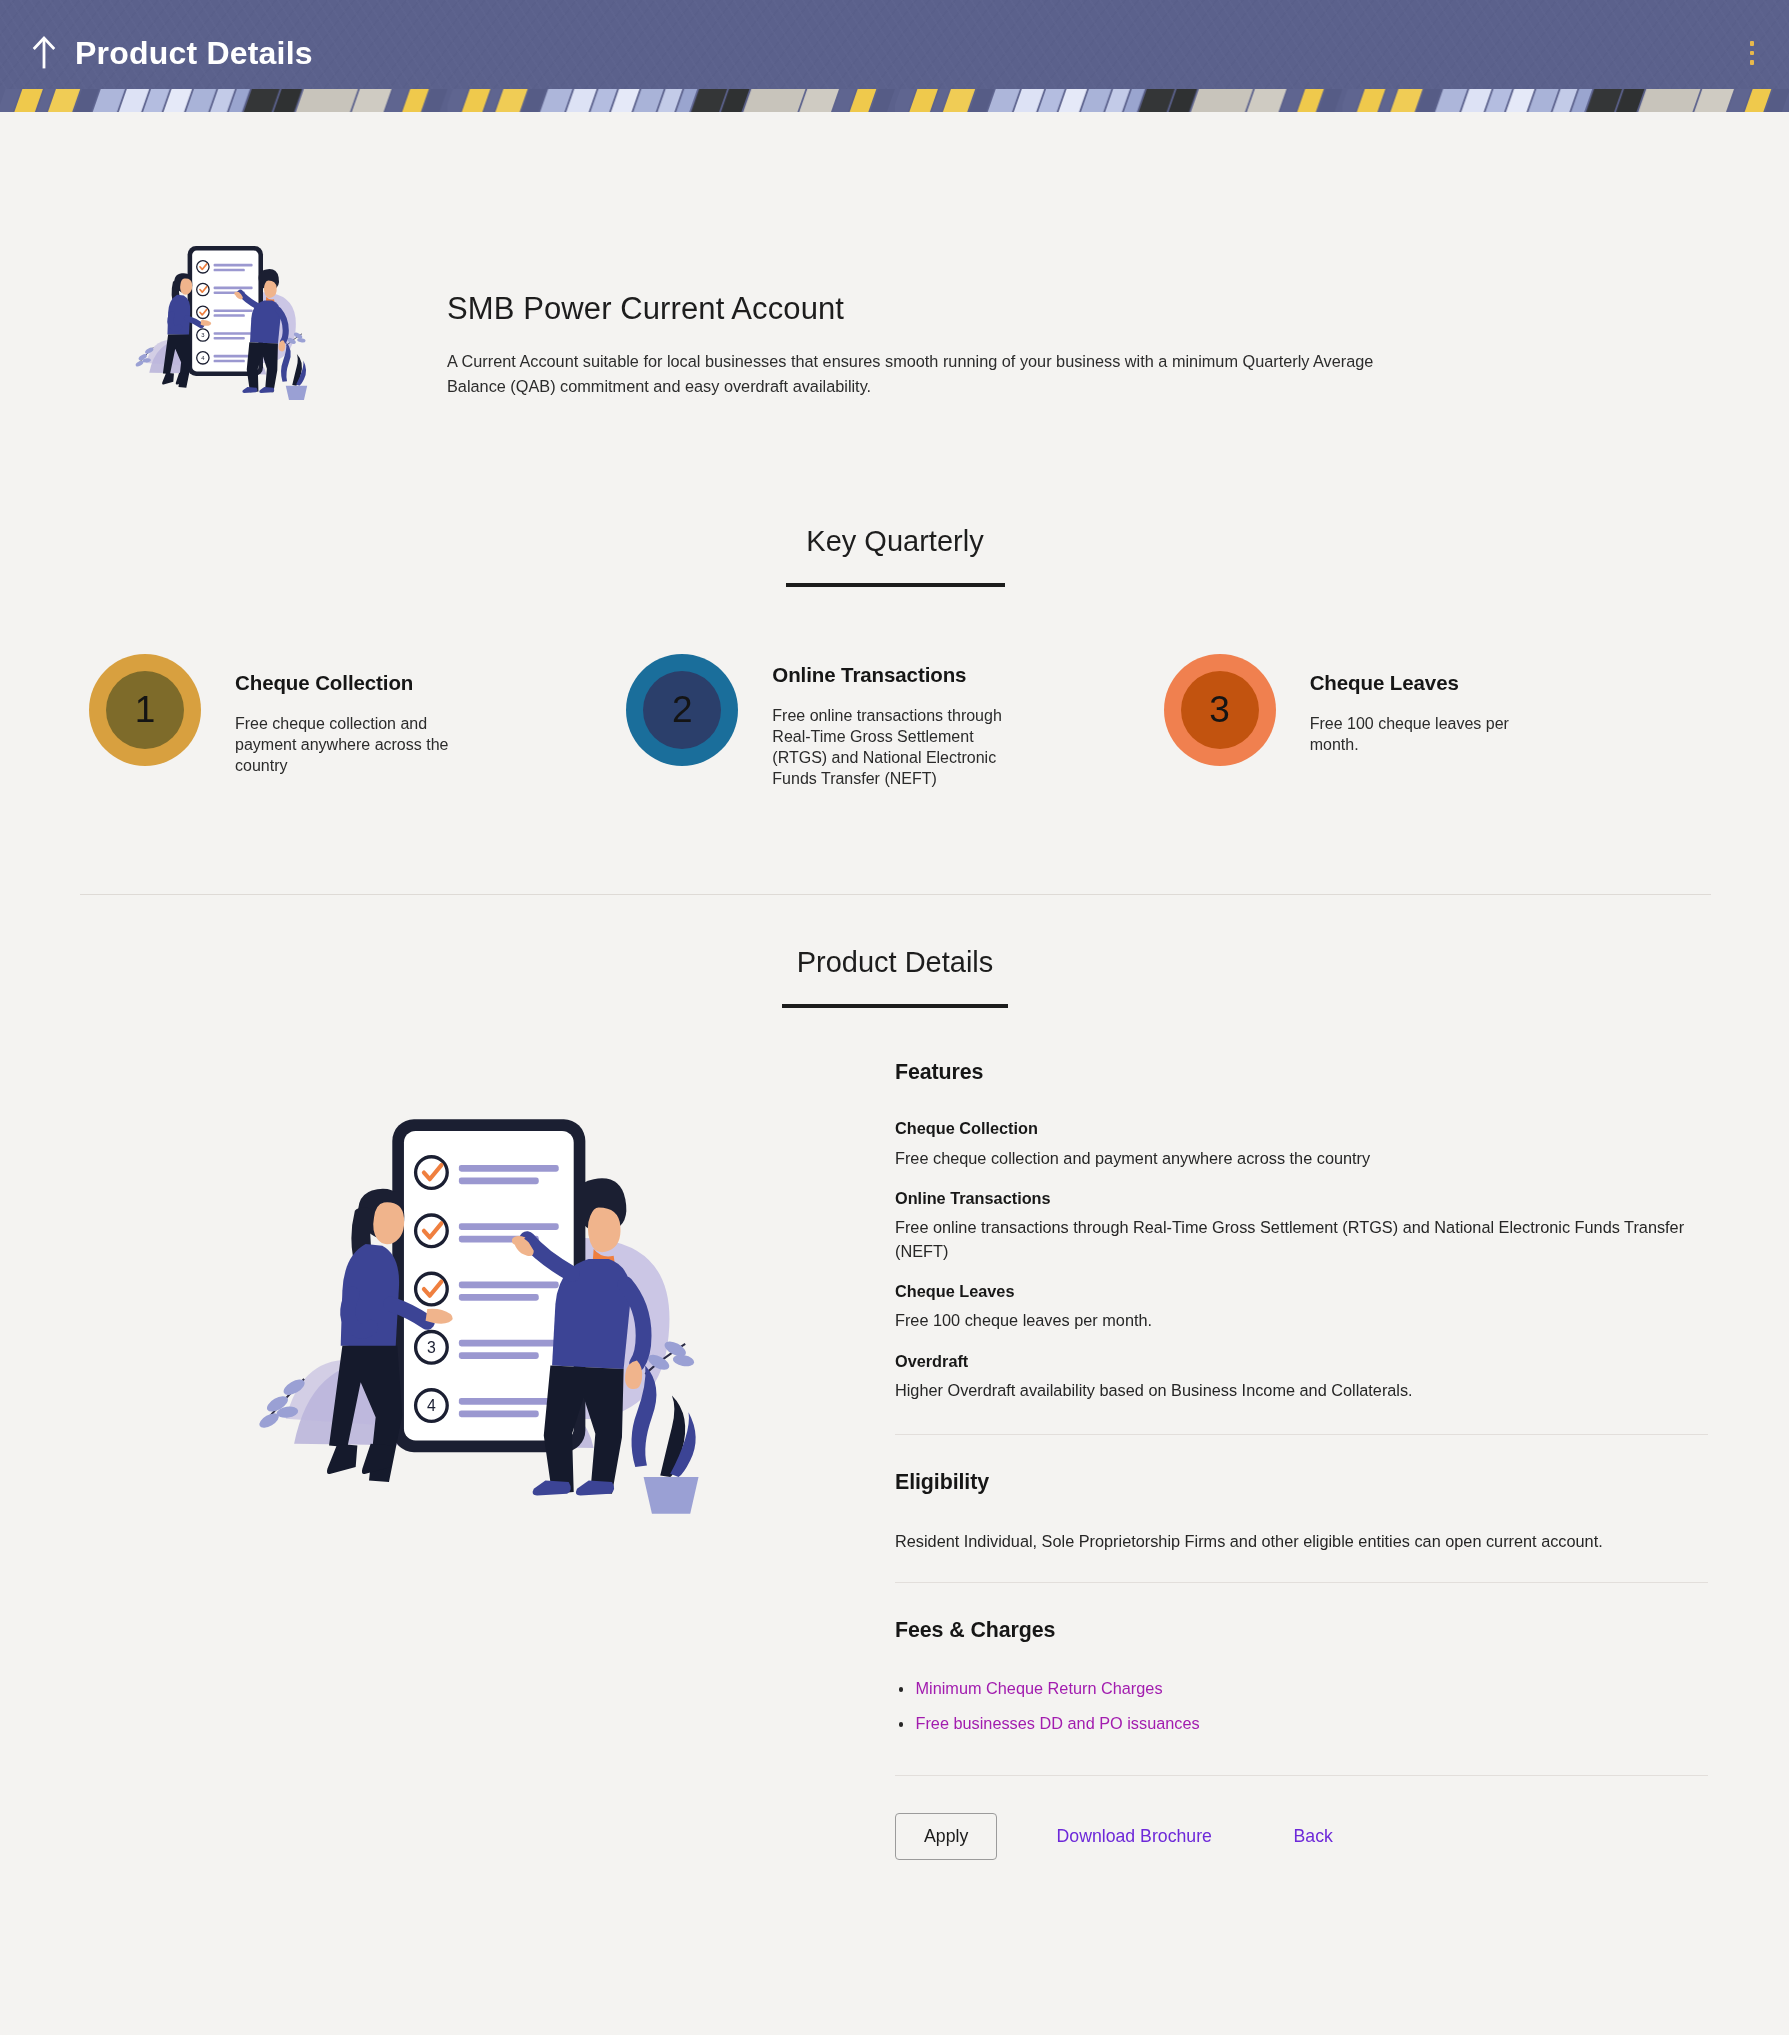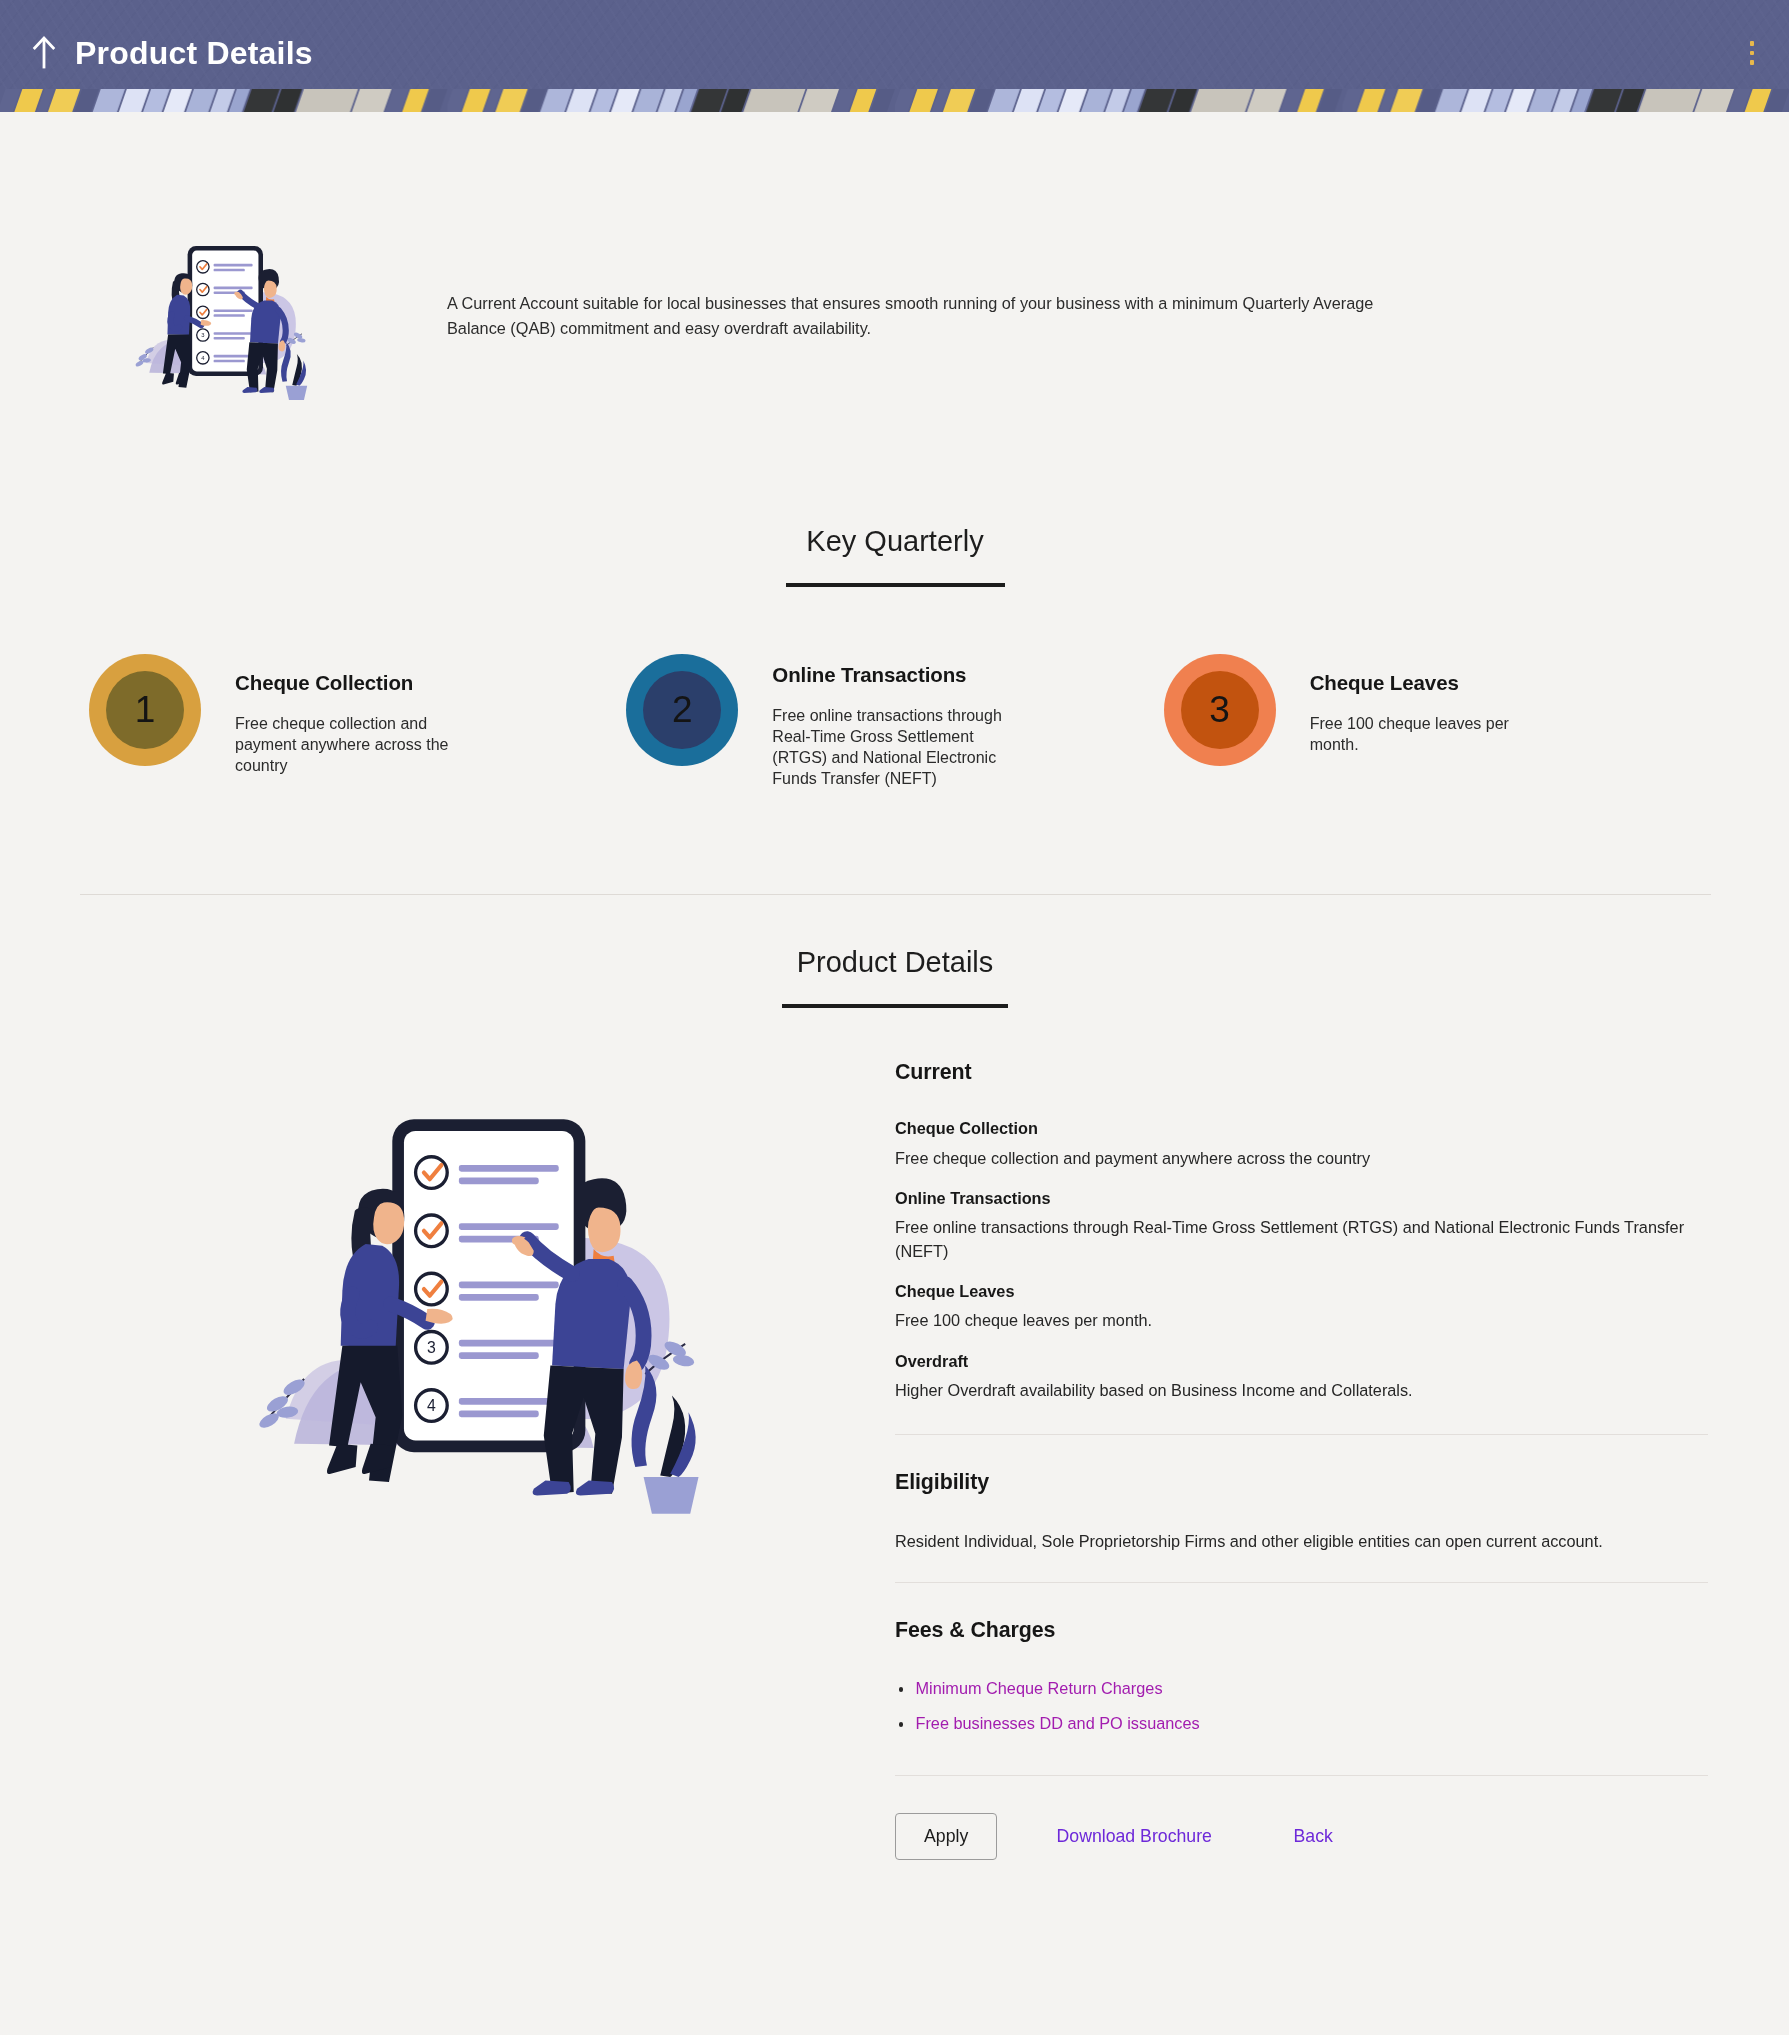--- a/index.html
+++ b/index.html
@@ -445,20 +445,21 @@
         <g>
           <path d="M492 336 q22 24 8 62 q-12 34 -6 58 l-14 2 q-10 -34 2 -66 q12 -32 10 -56z" fill="#3c4495"></path>
           <path d="M524 372 q24 24 12 66 q-8 28 -14 32 l-12 -2 q8 -34 14 -58 q6 -24 0 -38z" fill="#151a2c"></path>
           <path d="M544 392 q16 30 2 58 q-8 16 -14 20 l-10 -4 q12 -22 18 -42 q6 -20 4 -32z" fill="#3c4495"></path>
           <path d="M490 470 l66 0 l-10 44 l-46 0z" fill="#9aa0d4"></path>
         </g>
       </svg>
     </div>
 
     <div class="hero-text">
+      <h1 class="product-title">SMB Power Current Account</h1>
       <p class="product-desc">A Current Account suitable for local businesses that ensures smooth running of your business with a minimum Quarterly Average Balance (QAB) commitment and easy overdraft availability.</p>
     </div>
   </div>
 
   <div class="kh-wrap">
     <div class="section-heading">Key Quarterly</div>
     <div class="section-rule"></div>
 
     <div class="highlights">
 
@@ -590,21 +591,21 @@
             <path d="M524 372 q24 24 12 66 q-8 28 -14 32 l-12 -2 q8 -34 14 -58 q6 -24 0 -38z" fill="#151a2c"></path>
             <path d="M544 392 q16 30 2 58 q-8 16 -14 20 l-10 -4 q12 -22 18 -42 q6 -20 4 -32z" fill="#3c4495"></path>
             <path d="M490 470 l66 0 l-10 44 l-46 0z" fill="#9aa0d4"></path>
           </g>
         </svg>
       </div>
 
       <div class="pd-content">
 
         <div class="pd-section">
-          <div class="pd-section-title">Current</div>
+          <div class="pd-section-title">Features</div>
 
           <div class="feat-item">
             <div class="feat-name">Cheque Collection</div>
             <div class="feat-desc">Free cheque collection and payment anywhere across the country</div>
           </div>
           <div class="feat-item">
             <div class="feat-name">Online Transactions</div>
             <div class="feat-desc">Free online transactions through Real-Time Gross Settlement (RTGS) and National Electronic Funds Transfer (NEFT)</div>
           </div>
           <div class="feat-item">

